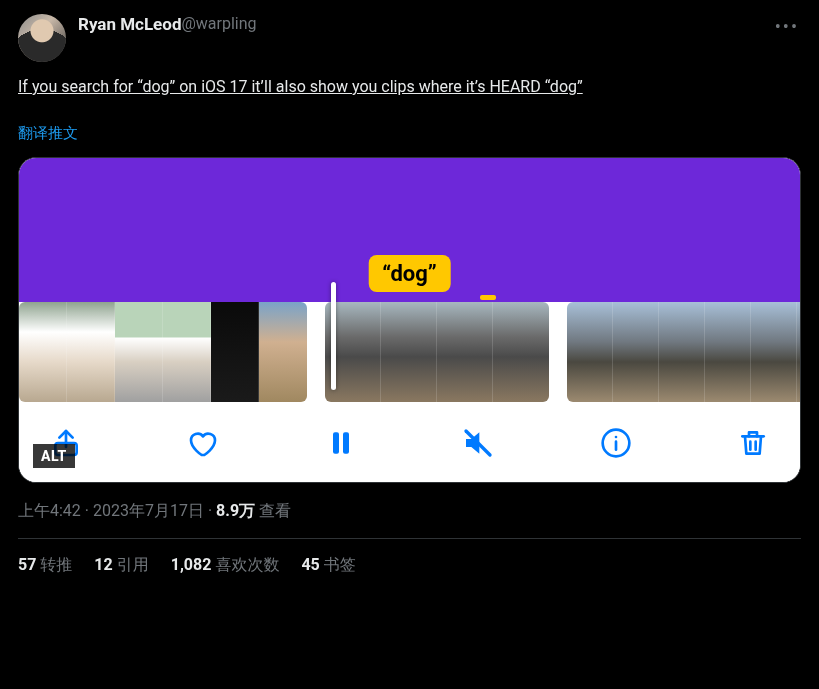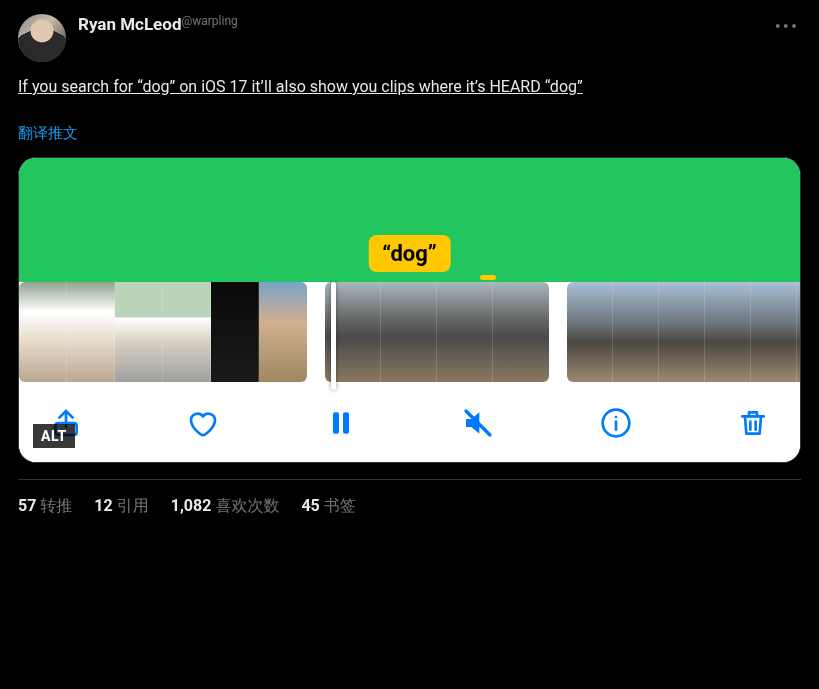--- a/index.html
+++ b/index.html
@@ -40,21 +40,21 @@
     display: flex;
     flex-direction: row;
     line-height: 1.25;
   }
   .display-name {
     font-weight: 700;
     font-size: 17px;
     color: #e7e9ea;
   }
   .handle {
-    font-size: 12px;
+    font-size: 16px;
     color: #71767b;
   }
   .more-btn {
     position: absolute;
     right: 0;
     top: 0;
     color: #71767b;
     font-size: 18px;
     letter-spacing: 2px;
     cursor: pointer;
@@ -78,22 +78,22 @@
   .media-card {
     margin-top: 14px;
     width: 100%;
     background: #fff;
     border-radius: 18px;
     overflow: hidden;
     position: relative;
     border: 1px solid #2f3336;
   }
   .media-top {
-    height: 124px;
-    background: #22c55e;
+    height: 144px;
+    background: #6d28d9;
     position: relative;
   }
   .dog-label {
     position: absolute;
     left: 50%;
     transform: translateX(-50%);
     bottom: 10px;
     background: #ffc800;
     color: #000;
     font-weight: 700;
@@ -296,20 +296,23 @@
             <path d="M6 7l1 13h10l1-13"></path>
             <line x1="10" y1="11" x2="10" y2="17"></line>
             <line x1="14" y1="11" x2="14" y2="17"></line>
         </svg>
       </div>
     </div>
 
     <div class="alt-badge">ALT</div>
   </div>
 
+  <div class="meta-row">
+    <span>上午4:42</span><span> · </span><span>2023年7月17日</span><span> · </span><span class="views-count">8.9万</span><span> 查看</span>
+  </div>
 
   <div class="divider"></div>
 
   <div class="stats-row">
     <span class="stat">
       <span class="count">57</span><span>转推</span>
     </span>
     <span class="stat">
       <span class="count">12</span><span>引用</span>
     </span>

